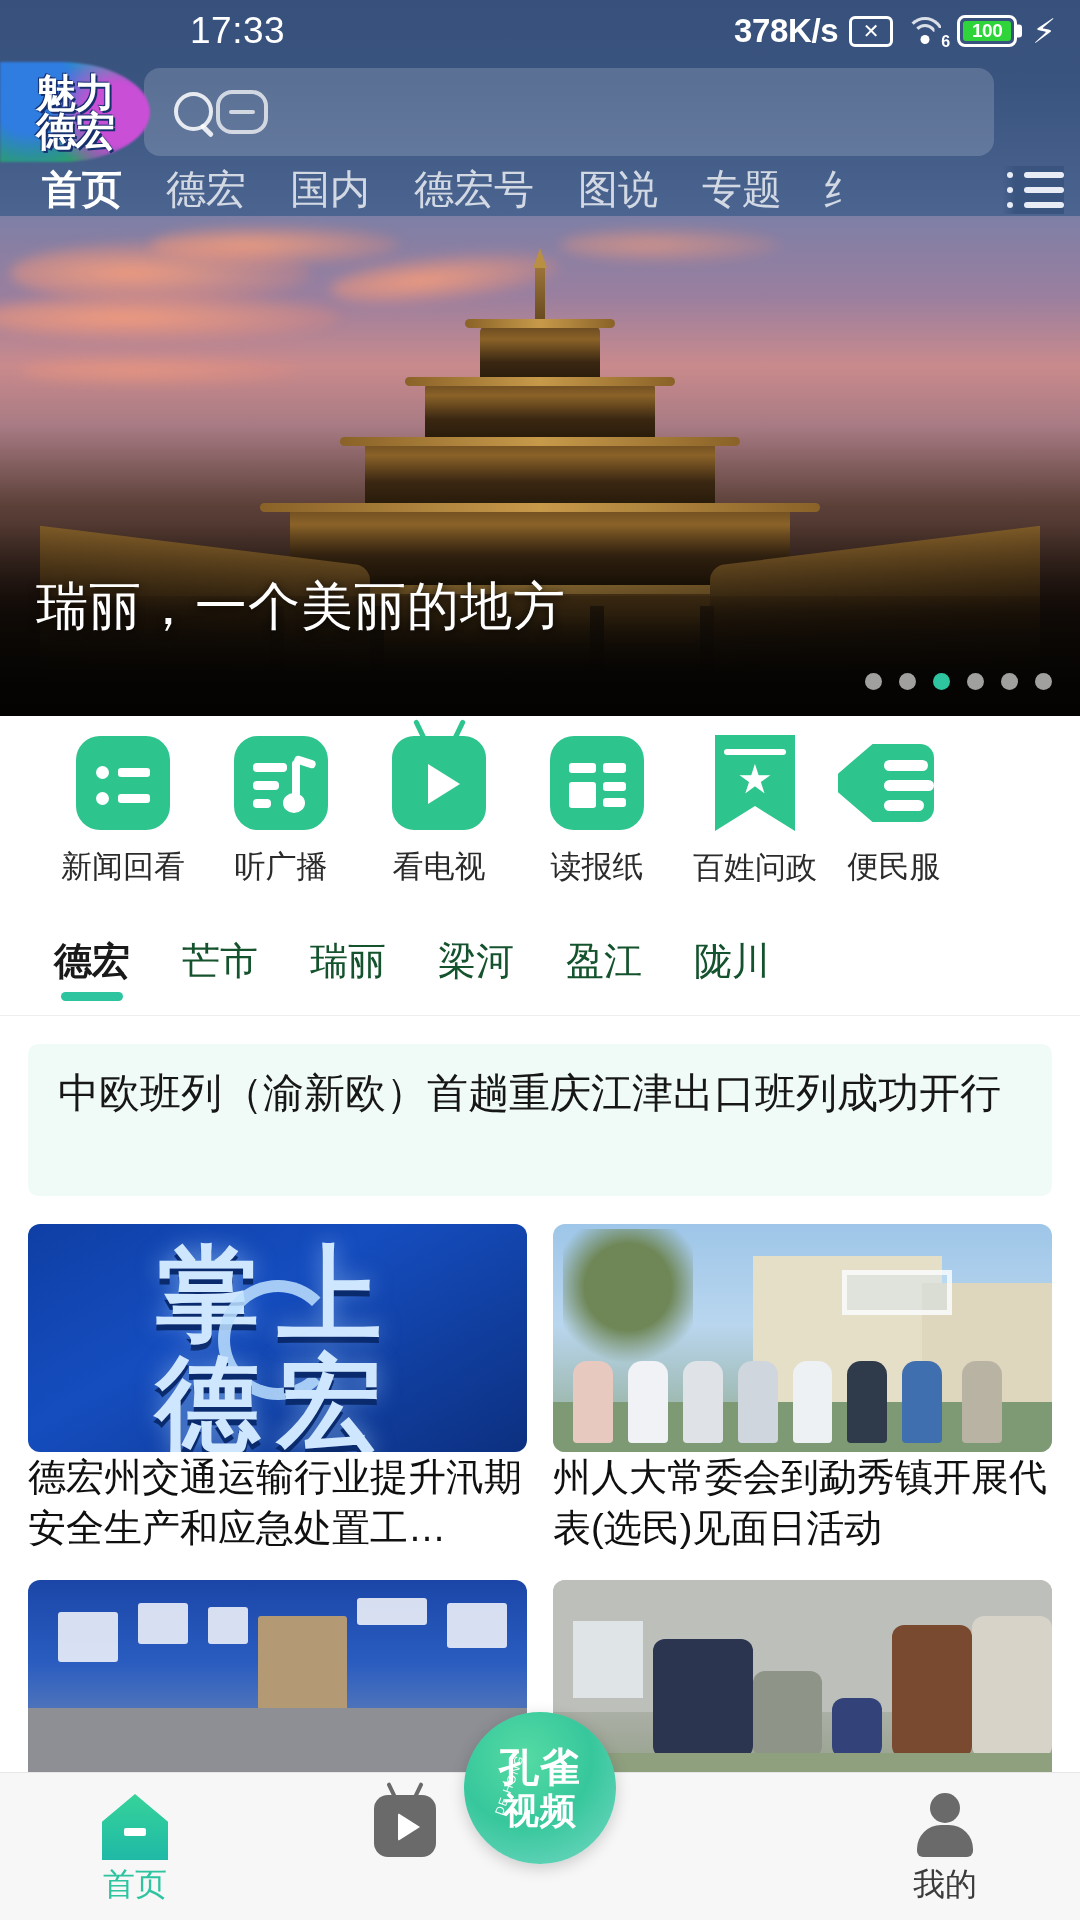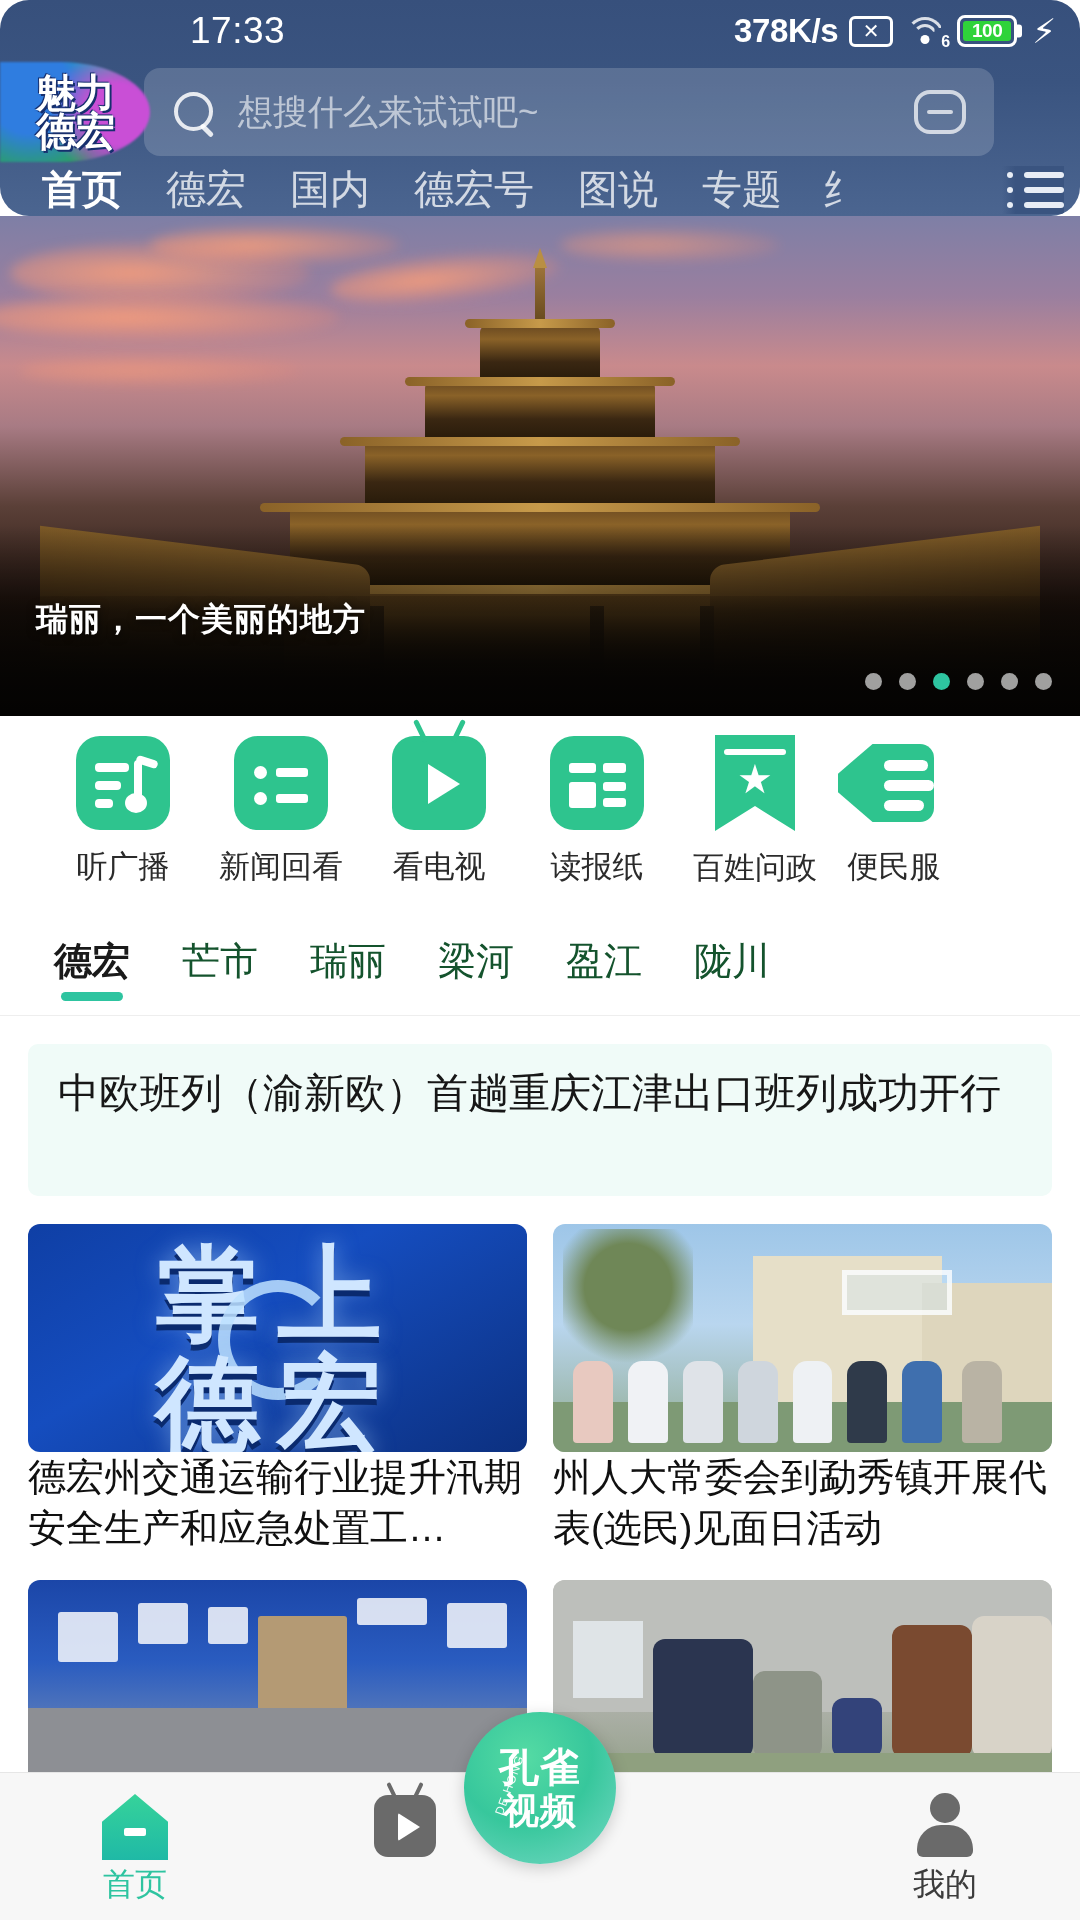--- a/index.html
+++ b/index.html
@@ -8,21 +8,20 @@
     font-family:"Liberation Sans","DejaVu Sans",sans-serif;
     background:#ffffff; overflow:hidden;
   }
   #app{ position:relative; width:1080px; height:1920px; overflow:hidden; background:#fff; }
 
   
   .header{
     position:relative; width:1080px; height:216px;
     background:linear-gradient(180deg,#37507c 0%,#3a5480 38%,#4b6590 100%);
     overflow:hidden;
-    border-radius:29px;
   }
   .statusbar{
     position:relative; height:62px; display:flex; align-items:center;
     color:#fff;
   }
   .sb-time{
     position:absolute; left:190px; top:50%; transform:translateY(-50%);
     font-size:37px; font-weight:500; letter-spacing:.5px; color:#fff;
   }
   .sb-right{
@@ -195,21 +194,21 @@
   .pillar{
     position:absolute; bottom:0; width:14px; height:110px;
     background:linear-gradient(180deg,#4a351a,#1a1208);
   }
   .hero-fade{
     position:absolute; left:0; bottom:0; width:1080px; height:190px;
     background:linear-gradient(180deg,rgba(0,0,0,0) 0%,rgba(0,0,0,.55) 45%,rgba(0,0,0,.82) 100%);
   }
   .hero-cap{
     position:absolute; left:36px; bottom:74px;
-    font-size:32px; color:#fff; font-weight:700; letter-spacing:1px;
+    font-size:52px; color:#fff; font-weight:400; letter-spacing:1px;
     text-shadow:0 2px 8px rgba(0,0,0,.8);
   }
   .dots{ position:absolute; right:28px; bottom:26px; display:flex; gap:17px; align-items:center;}
   .dots span{ width:17px;height:17px;border-radius:50%;background:rgba(220,220,220,.72);}
   .dots span.on{ background:#2ec4a0; }
 
   
   .quick{
     position:relative; width:1080px; height:192px; background:#fff;
     display:flex; align-items:center; padding-left:44px; overflow:hidden;
@@ -432,21 +431,20 @@
     <div class="logo">
       <div class="logo-blob"></div>
       <div class="logo-txt">
         <span>魅力</span>
         <span>德宏</span>
       </div>
     </div>
 
     <div class="searchbar">
       <div class="s-mag"></div>
-      <div class="s-ph">想搜什么来试试吧~</div>
       <div class="s-scan"></div>
     </div>
 
     <div class="navtabs">
       <div class="navtab active">首页</div>
       <div class="navtab">德宏</div>
       <div class="navtab">国内</div>
       <div class="navtab">德宏号</div>
       <div class="navtab">图说</div>
       <div class="navtab">专题</div>
@@ -498,39 +496,39 @@
       <span class="on"></span>
       <span></span>
       <span></span>
       <span></span>
     </div>
   </div>
 
   <div class="quick">
 
     <div class="qitem">
+      <div class="qico g-list">
+        <i class="d"></i>
+          <i></i>
+          <i class="d"></i>
+          <i></i>
+      </div>
+      <div class="qlabel">新闻回看</div>
+    </div>
+
+    <div class="qitem">
       <div class="qico g-radio">
         <i></i>
           <i></i>
           <i></i>
           <i></i>
           <i></i>
           <i></i>
       </div>
       <div class="qlabel">听广播</div>
-    </div>
-
-    <div class="qitem">
-      <div class="qico g-list">
-        <i class="d"></i>
-          <i></i>
-          <i class="d"></i>
-          <i></i>
-      </div>
-      <div class="qlabel">新闻回看</div>
     </div>
 
     <div class="qitem">
       <div class="qico g-tv">
         <i></i>
           <i></i>
           <i></i>
       </div>
       <div class="qlabel">看电视</div>
     </div>

